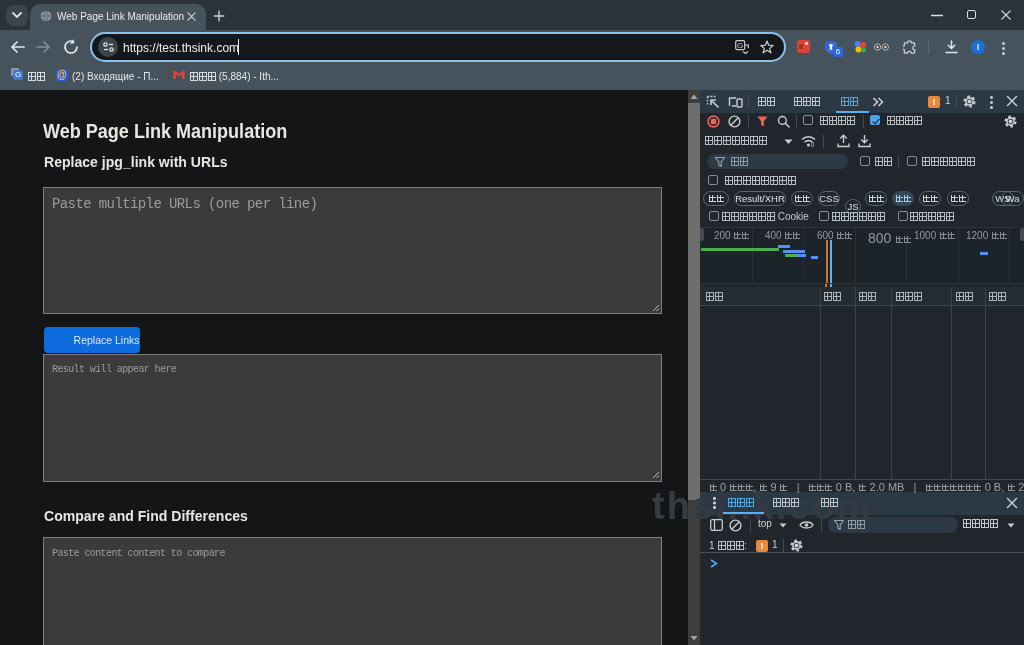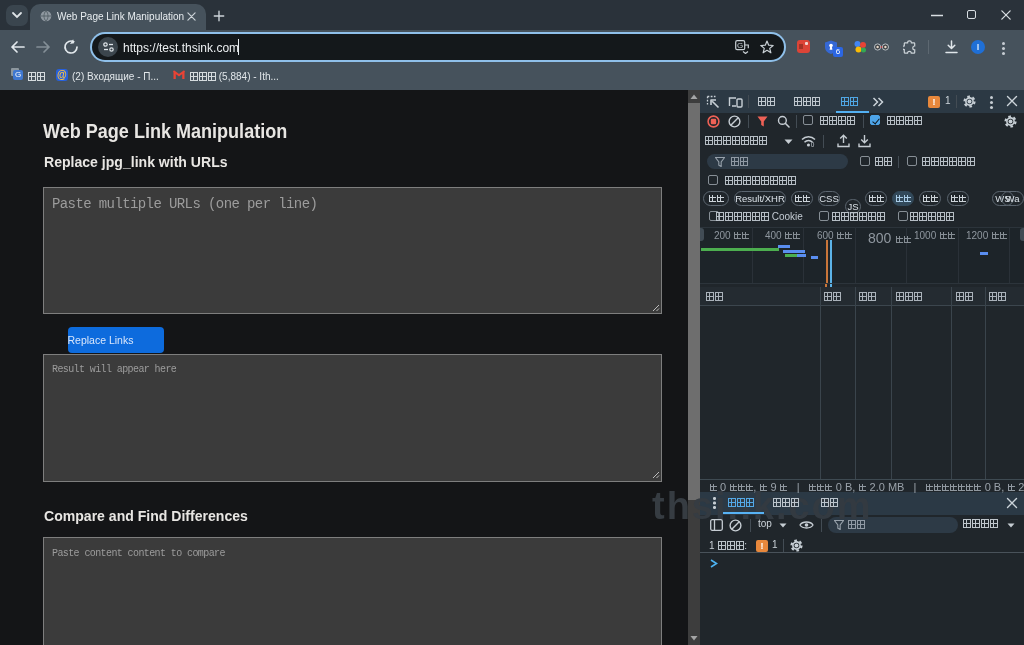--- a/index.html
+++ b/index.html
@@ -141,21 +141,21 @@
 <div class="lbl" style="left:189px;top:71px;color:#e2e7ea;"><i class="cj"></i><i class="cj"></i><i class="cj"></i> (5,884) - Ith...</div>
 
 <div class="abs" id="page" style="left:0;top:90px;width:688px;height:555px;background:#141517;overflow:hidden;">
   <div style="position:absolute;left:43px;top:31px;font-size:20.5px;line-height:1;font-weight:bold;color:#e8e6e3;transform:scaleX(0.88);transform-origin:0 0;">Web Page Link Manipulation</div>
   <div style="position:absolute;left:44px;top:64px;font-size:15.5px;line-height:1;font-weight:bold;color:#e8e6e3;transform:scaleX(0.907);transform-origin:0 0;">Replace jpg_link with URLs</div>
   <div style="position:absolute;left:43px;top:97px;width:619px;height:127px;background:#3b3b3b;border:1px solid #7e7e7e;box-sizing:border-box;"></div>
   <div style="position:absolute;left:52px;top:106px;font-family:'Liberation Mono',monospace;font-size:14px;letter-spacing:-0.6px;color:#9c9c9c;">Paste multiple URLs (one per line)</div>
   <svg style="position:absolute;left:652px;top:214px" width="8" height="8" viewBox="0 0 8 8">
         <path d="M7 1 L1 7 M7 4.5 L4.5 7" stroke="#bdbdbd" stroke-width="1"></path>
       </svg>
-  <div style="position:absolute;left:43.5px;top:236.5px;width:96px;height:26px;background:#0d6bdd;border-radius:4px;color:#d9e6fb;font-size:10.5px;line-height:26px;text-align:left;margin-left:24px;">Replace Links</div>
+  <div style="position:absolute;left:43.5px;top:236.5px;width:96px;height:26px;background:#0d6bdd;border-radius:4px;color:#d9e6fb;font-size:10.5px;line-height:26px;text-align:right;">Replace Links</div>
   <div style="position:absolute;left:43px;top:263.5px;width:619px;height:128px;background:#3b3b3b;border:1px solid #7e7e7e;box-sizing:border-box;"></div>
   <div style="position:absolute;left:52px;top:274px;font-family:'Liberation Mono',monospace;font-size:10px;letter-spacing:-0.6px;color:#9c9c9c;">Result will appear here</div>
   <svg style="position:absolute;left:652px;top:381px" width="8" height="8" viewBox="0 0 8 8">
         <path d="M7 1 L1 7 M7 4.5 L4.5 7" stroke="#bdbdbd" stroke-width="1"></path>
       </svg>
   <div style="position:absolute;left:44px;top:418px;font-size:15.5px;line-height:1;font-weight:bold;color:#e8e6e3;transform:scaleX(0.907);transform-origin:0 0;">Compare and Find Differences</div>
   <div style="position:absolute;left:43px;top:447px;width:619px;height:130px;background:#3b3b3b;border:1px solid #7e7e7e;box-sizing:border-box;"></div>
   <div style="position:absolute;left:52px;top:458px;font-family:'Liberation Mono',monospace;font-size:10px;letter-spacing:-0.6px;color:#9c9c9c;">Paste content content to compare</div>
 </div>
 
@@ -269,21 +269,21 @@
  <div class="pill" style="left:118px;top:101px;width:22px;">CSS</div>
  <div class="pill" style="left:145px;top:101px;width:16px;margin-top:8px;">JS</div>
  <div class="pill" style="left:165px;top:101px;width:22px;"><i class="cj s"></i><i class="cj s"></i></div>
  <div class="pill sel" style="left:192px;top:101px;width:22px;"><i class="cj s"></i><i class="cj s"></i></div>
  <div class="pill" style="left:219px;top:101px;width:22px;"><i class="cj s"></i><i class="cj s"></i></div>
  <div class="pill" style="left:247px;top:101px;width:22px;"><i class="cj s"></i><i class="cj s"></i></div>
  <div class="pill" style="left:274px;top:101px;width:22px;margin-left:18px;">WS</div>
  <div class="pill" style="left:301px;top:101px;width:23px;">Wa</div>
 
  <div class="cb" style="left:9px;top:121px;"></div>
- <div class="lbl" style="left:15px;top:121px;"><i class="cj"></i><i class="cj"></i><i class="cj"></i><i class="cj"></i><i class="cj"></i><i class="cj"></i> Cookie</div>
+ <div class="lbl" style="left:21px;top:121px;"><i class="cj"></i><i class="cj"></i><i class="cj"></i><i class="cj"></i><i class="cj"></i><i class="cj"></i> Cookie</div>
  <div class="cb" style="left:119px;top:121px;"></div>
  <div class="lbl" style="left:131px;top:121px;"><i class="cj"></i><i class="cj"></i><i class="cj"></i><i class="cj"></i><i class="cj"></i><i class="cj"></i></div>
  <div class="cb" style="left:198px;top:121px;"></div>
  <div class="lbl" style="left:209px;top:121px;"><i class="cj"></i><i class="cj"></i><i class="cj"></i><i class="cj"></i><i class="cj"></i></div>
 
  <div class="abs" style="left:0;top:137px;width:324px;height:57px;background:#1d2429;border-top:1px solid #2c343b;border-bottom:1px solid #2c343b;box-sizing:border-box;"></div>
  <div class="abs" style="left:52px;top:137px;width:1px;height:56px;background:#2a3138;"></div>
  <div class="abs" style="left:103px;top:137px;width:1px;height:56px;background:#2a3138;"></div>
  <div class="abs" style="left:155px;top:137px;width:1px;height:56px;background:#2a3138;"></div>
  <div class="abs" style="left:206px;top:137px;width:1px;height:56px;background:#2a3138;"></div>

